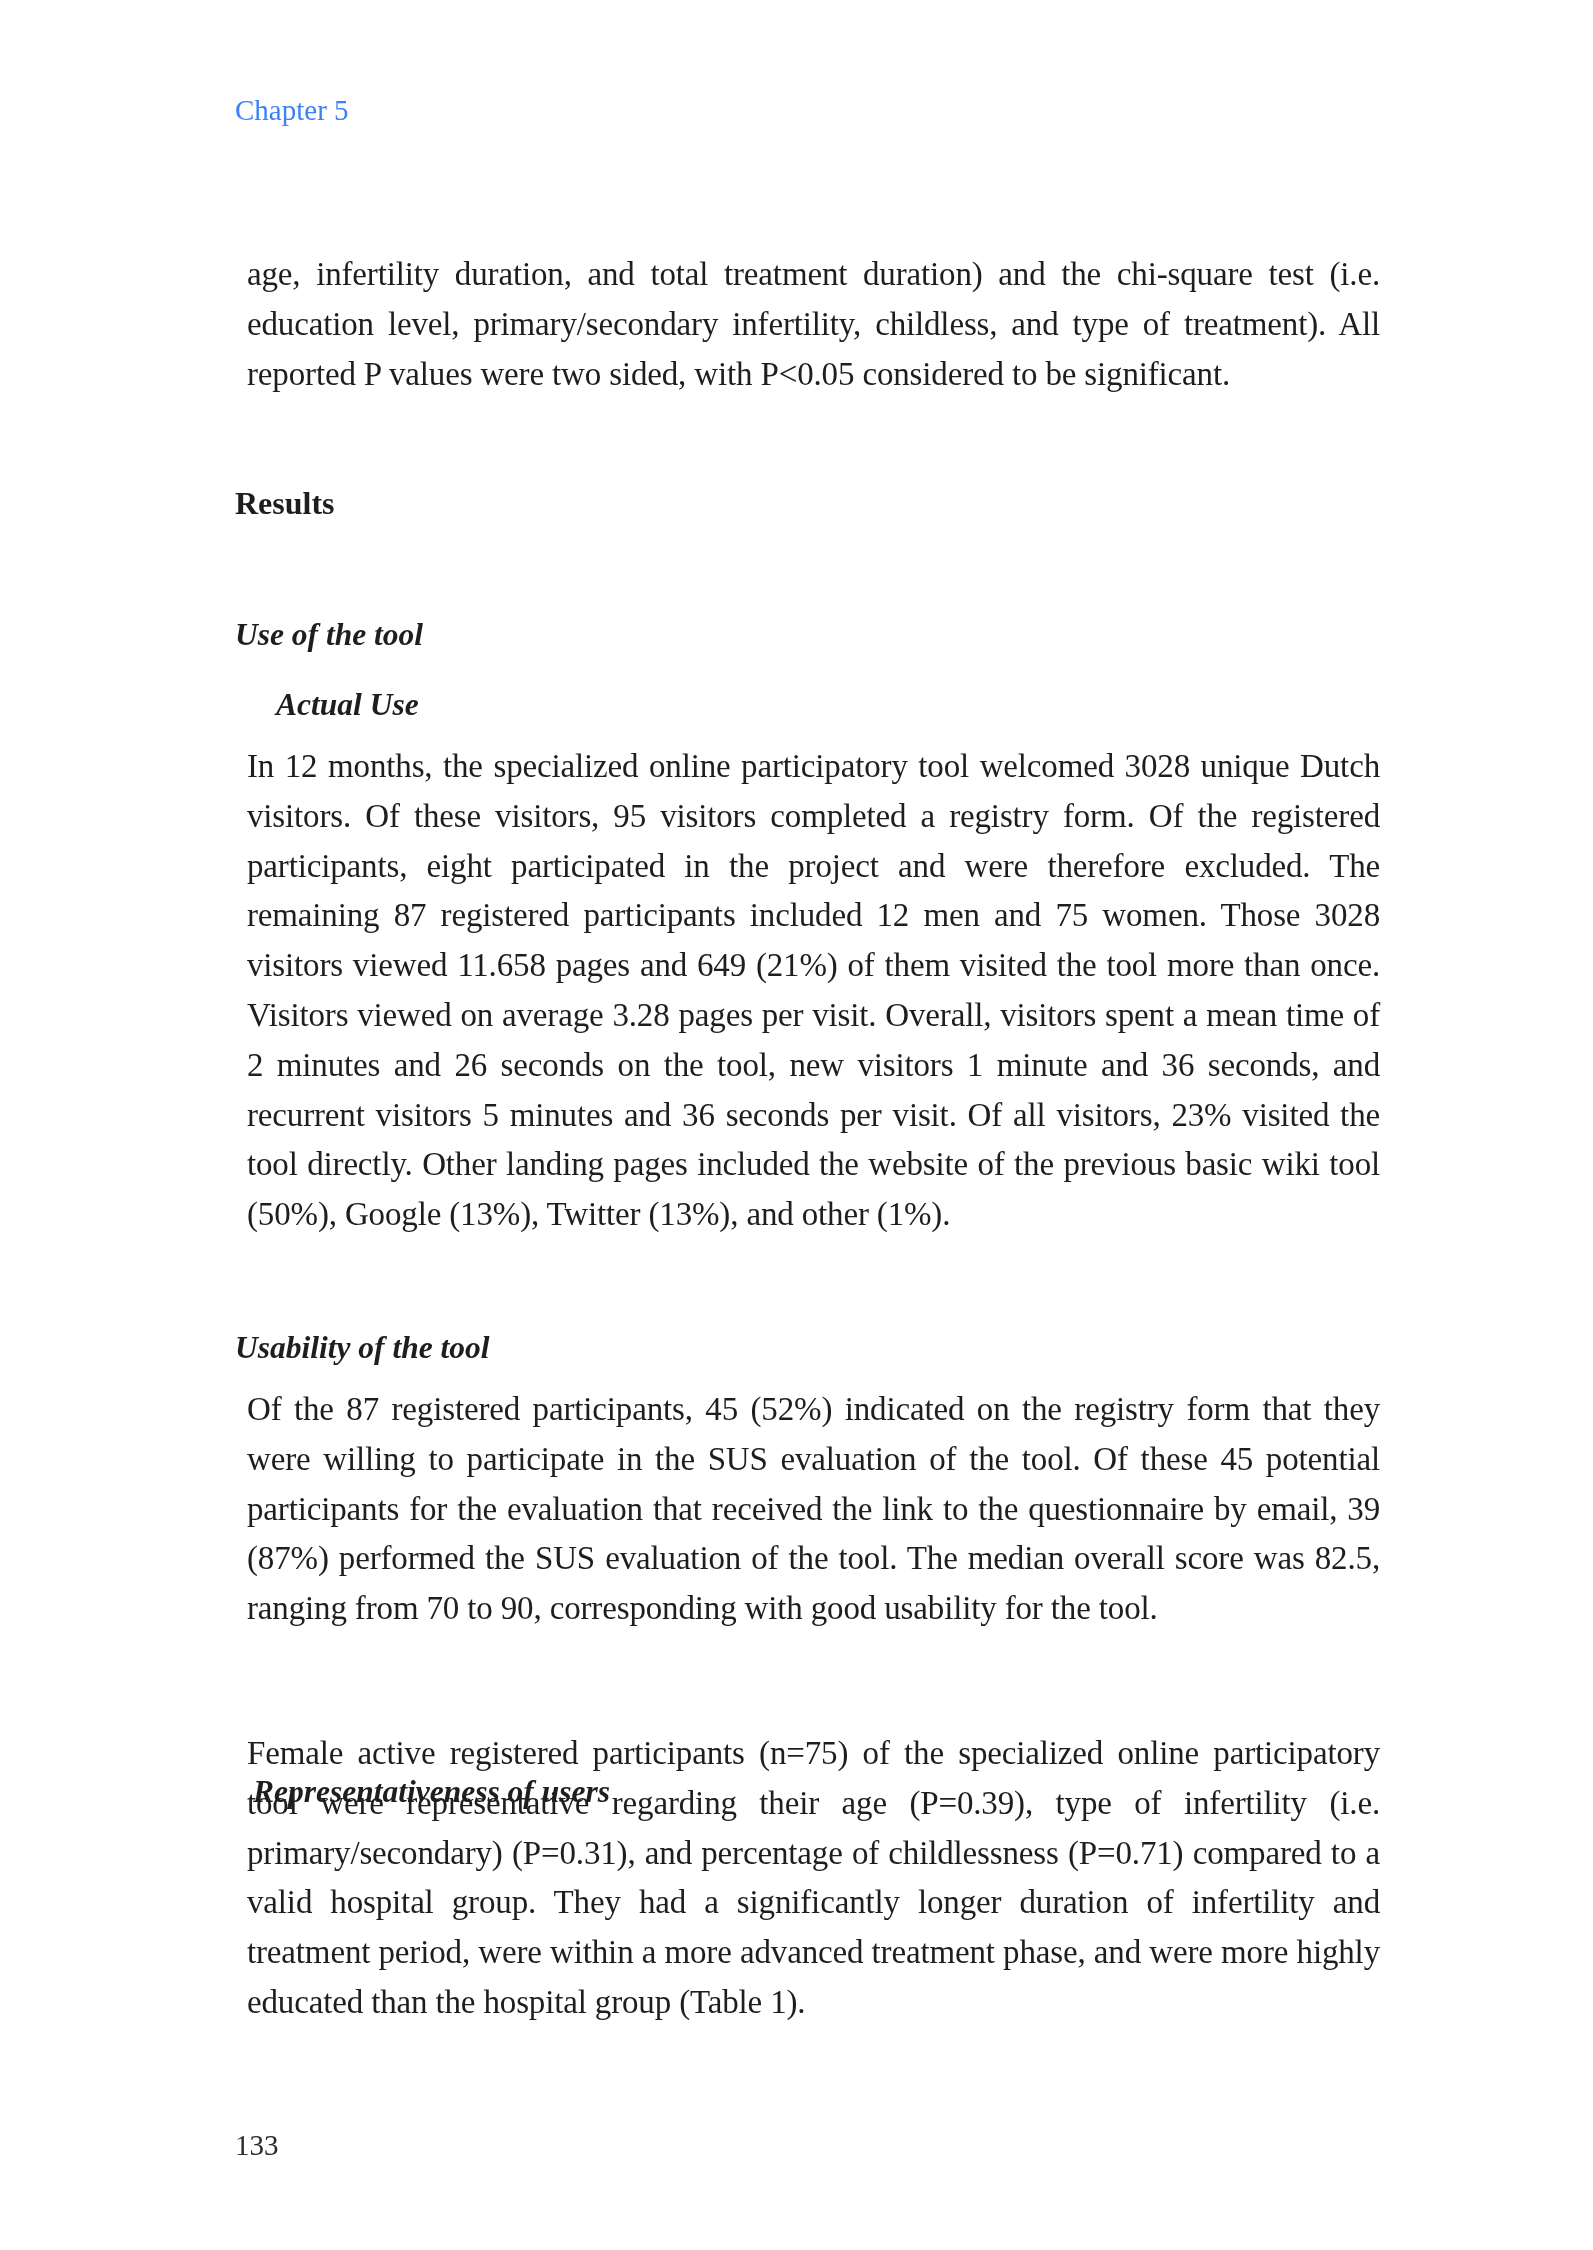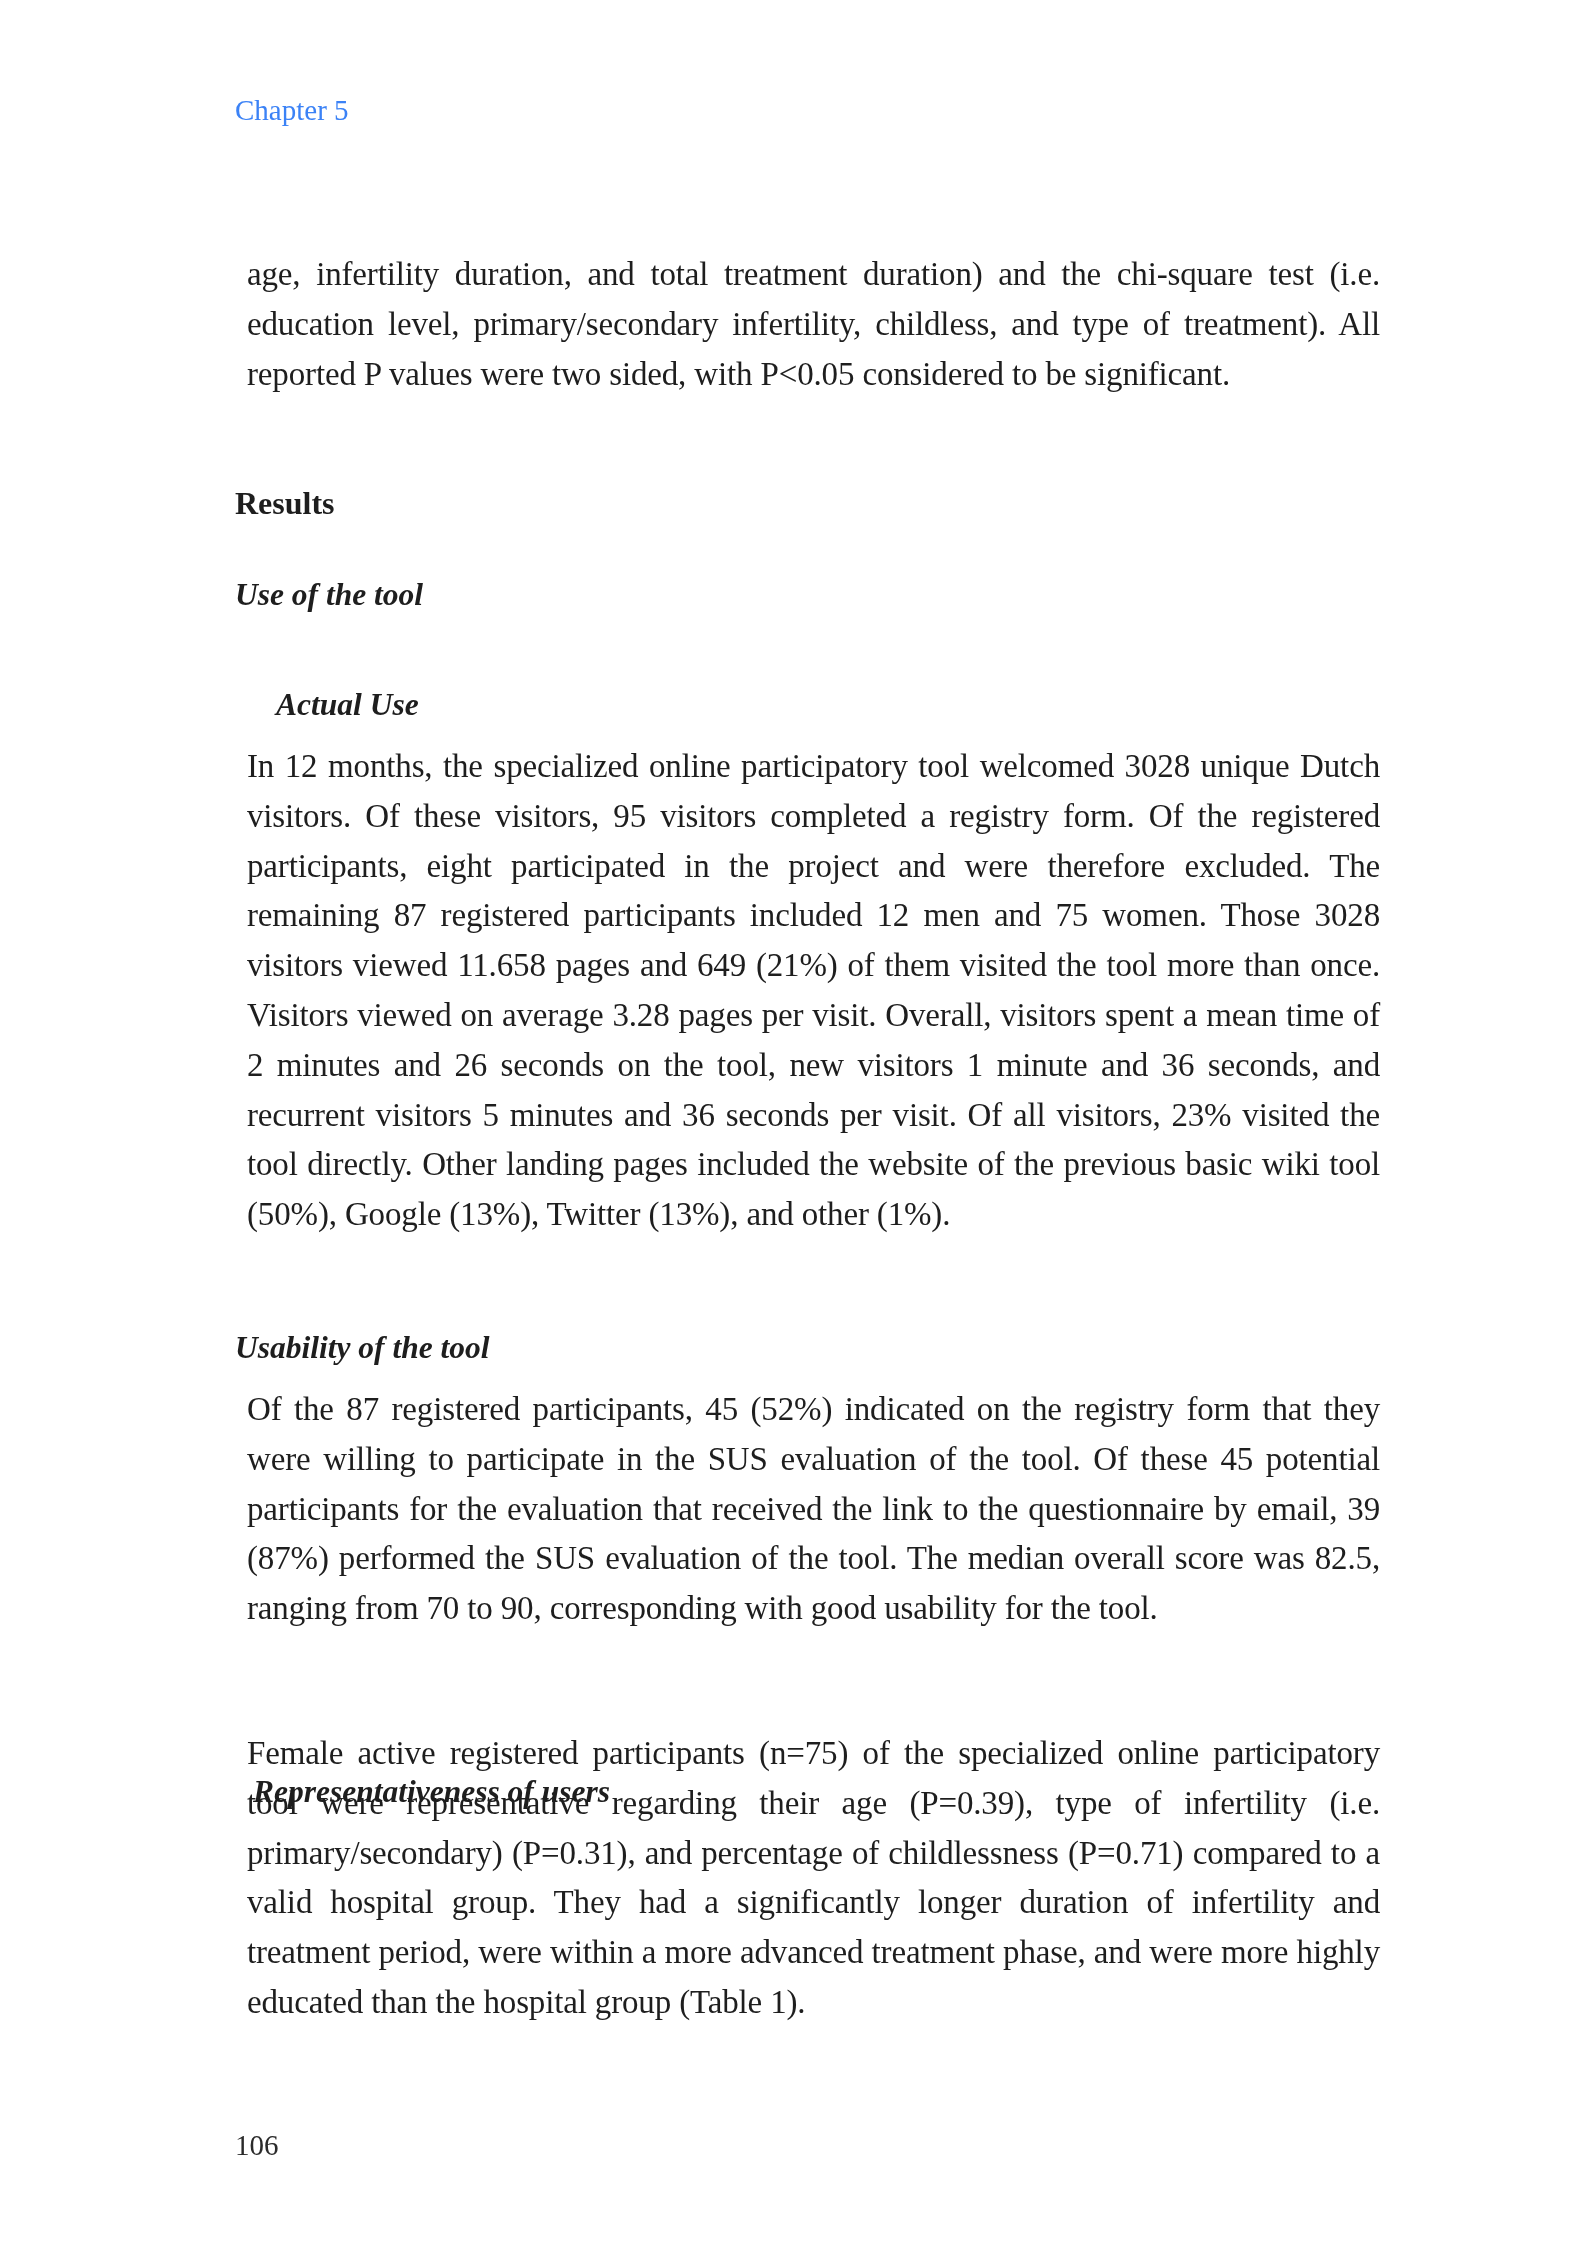--- a/index.html
+++ b/index.html
@@ -3,21 +3,21 @@
   <meta charset="utf-8">
   <style>
     html, body { margin: 0; padding: 0; background: #ffffff; }
     body { width: 1593px; height: 2250px; position: relative; overflow: hidden;
            font-family: "Liberation Serif", "DejaVu Serif", serif; color: #1e1e1e; }
     .running-head { position: absolute; left: 235px; top: 92px; font-size: 29px; line-height: 36px; color: #3b82f6; }
     .page-number { position: absolute; left: 235px; top: 2127px; font-size: 29px; line-height: 36px; color: #2a2a2a; }
     .para { position: absolute; left: 235px; width: 1133px; font-size: 33px; line-height: 49.8px;
             text-align: justify; margin: 12px; letter-spacing: -0.15px; }
     .section-title { position: absolute; left: 235px; top: 478px; font-size: 32px; line-height: 50px; font-weight: bold; margin: 0; }
-    .subsection-title { position: absolute; left: 235px; top: 575px; font-size: 31.5px; line-height: 40px; font-weight: bold; font-style: italic; margin: 0; }
+    .subsection-title { position: absolute; left: 235px; top: 615px; font-size: 31.5px; line-height: 40px; font-weight: bold; font-style: italic; margin: 0; }
     .sub-heading { position: absolute; left: 235px; font-size: 31.5px; line-height: 40px; font-style: italic; margin: 0; }
   </style>
 </head>
 <body>
 
 <div class="running-head">Chapter 5</div>
 
 <p class="para" style="top:238px;">age, infertility duration, and total treatment duration) and the chi-square test (i.e. education level, primary/secondary infertility, childless, and type of treatment). All reported P values were two sided, with P&lt;0.05 considered to be significant.</p>
 
 <h2 class="section-title">Results</h2>
@@ -26,13 +26,13 @@
 
 <h4 class="sub-heading" style="top:685px;margin-left:41px;">Actual Use</h4>
 <p class="para" style="top:730px;">In 12 months, the specialized online participatory tool welcomed 3028 unique Dutch visitors. Of these visitors, 95 visitors completed a registry form. Of the registered participants, eight participated in the project and were therefore excluded. The remaining 87 registered participants included 12 men and 75 women. Those 3028 visitors viewed 11.658 pages and 649 (21%) of them visited the tool more than once. Visitors viewed on average 3.28 pages per visit. Overall, visitors spent a mean time of 2 minutes and 26 seconds on the tool, new visitors 1 minute and 36 seconds, and recurrent visitors 5 minutes and 36 seconds per visit. Of all visitors, 23% visited the tool directly. Other landing pages included the website of the previous basic wiki tool (50%), Google (13%), Twitter (13%), and other (1%).</p>
 
 <h4 class="sub-heading" style="top:1328px;">Usability of the tool</h4>
 <p class="para" style="top:1373px;">Of the 87 registered participants, 45 (52%) indicated on the registry form that they were willing to participate in the SUS evaluation of the tool. Of these 45 potential participants for the evaluation that received the link to the questionnaire by email, 39 (87%) performed the SUS evaluation of the tool. The median overall score was 82.5, ranging from 70 to 90, corresponding with good usability for the tool.</p>
 
 <h4 class="sub-heading" style="top:1772px;margin-left:18px;">Representativeness of users</h4>
 <p class="para" style="top:1717px;">Female active registered participants (n=75) of the specialized online participatory tool were representative regarding their age (P=0.39), type of infertility (i.e. primary/secondary) (P=0.31), and percentage of childlessness (P=0.71) compared to a valid hospital group. They had a significantly longer duration of infertility and treatment period, were within a more advanced treatment phase, and were more highly educated than the hospital group (Table 1).</p>
 
-<div class="page-number">106</div>
+<div class="page-number">133</div>
 
 </body></html>

